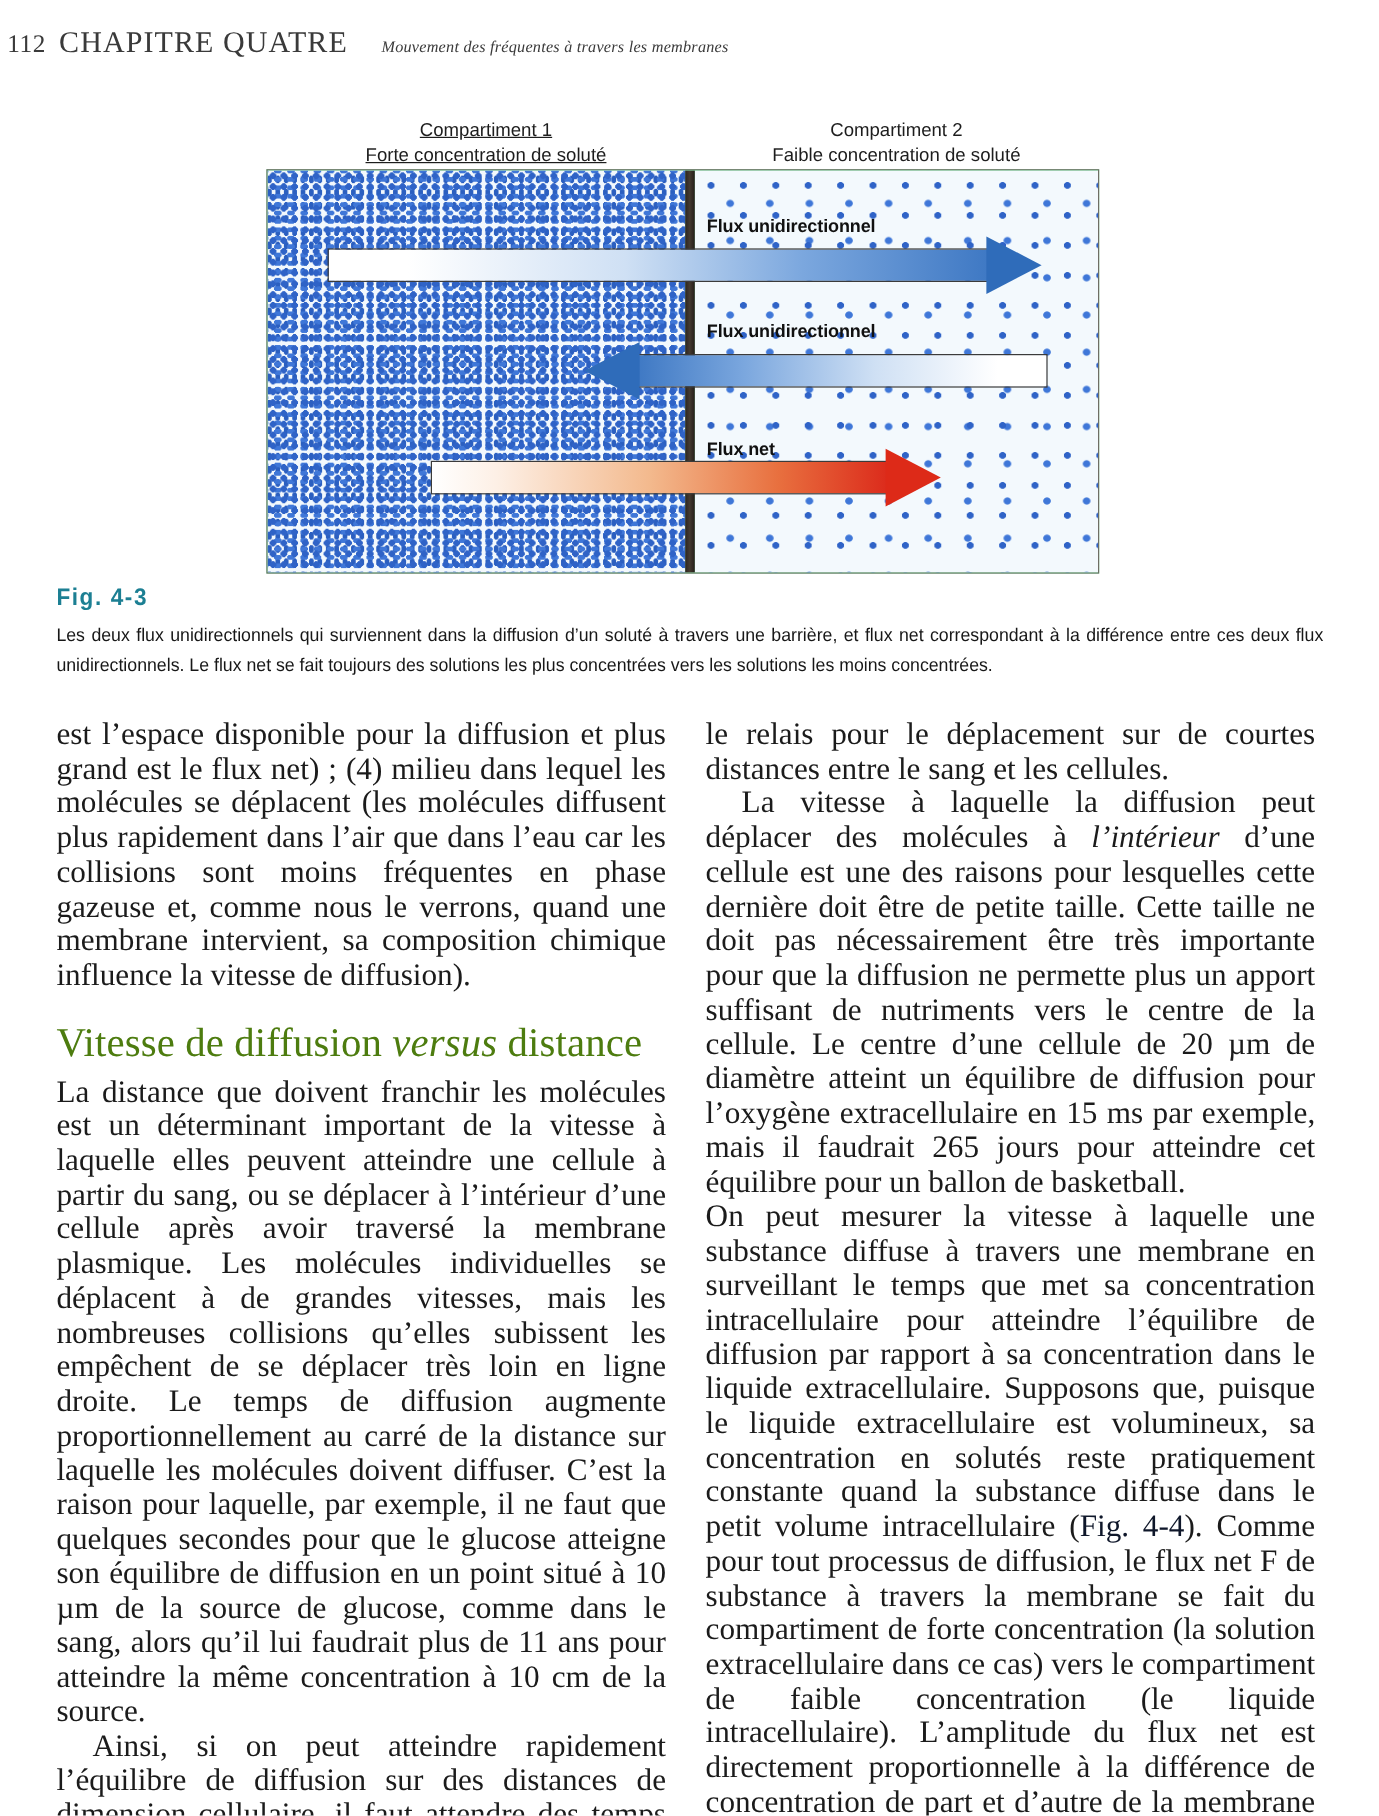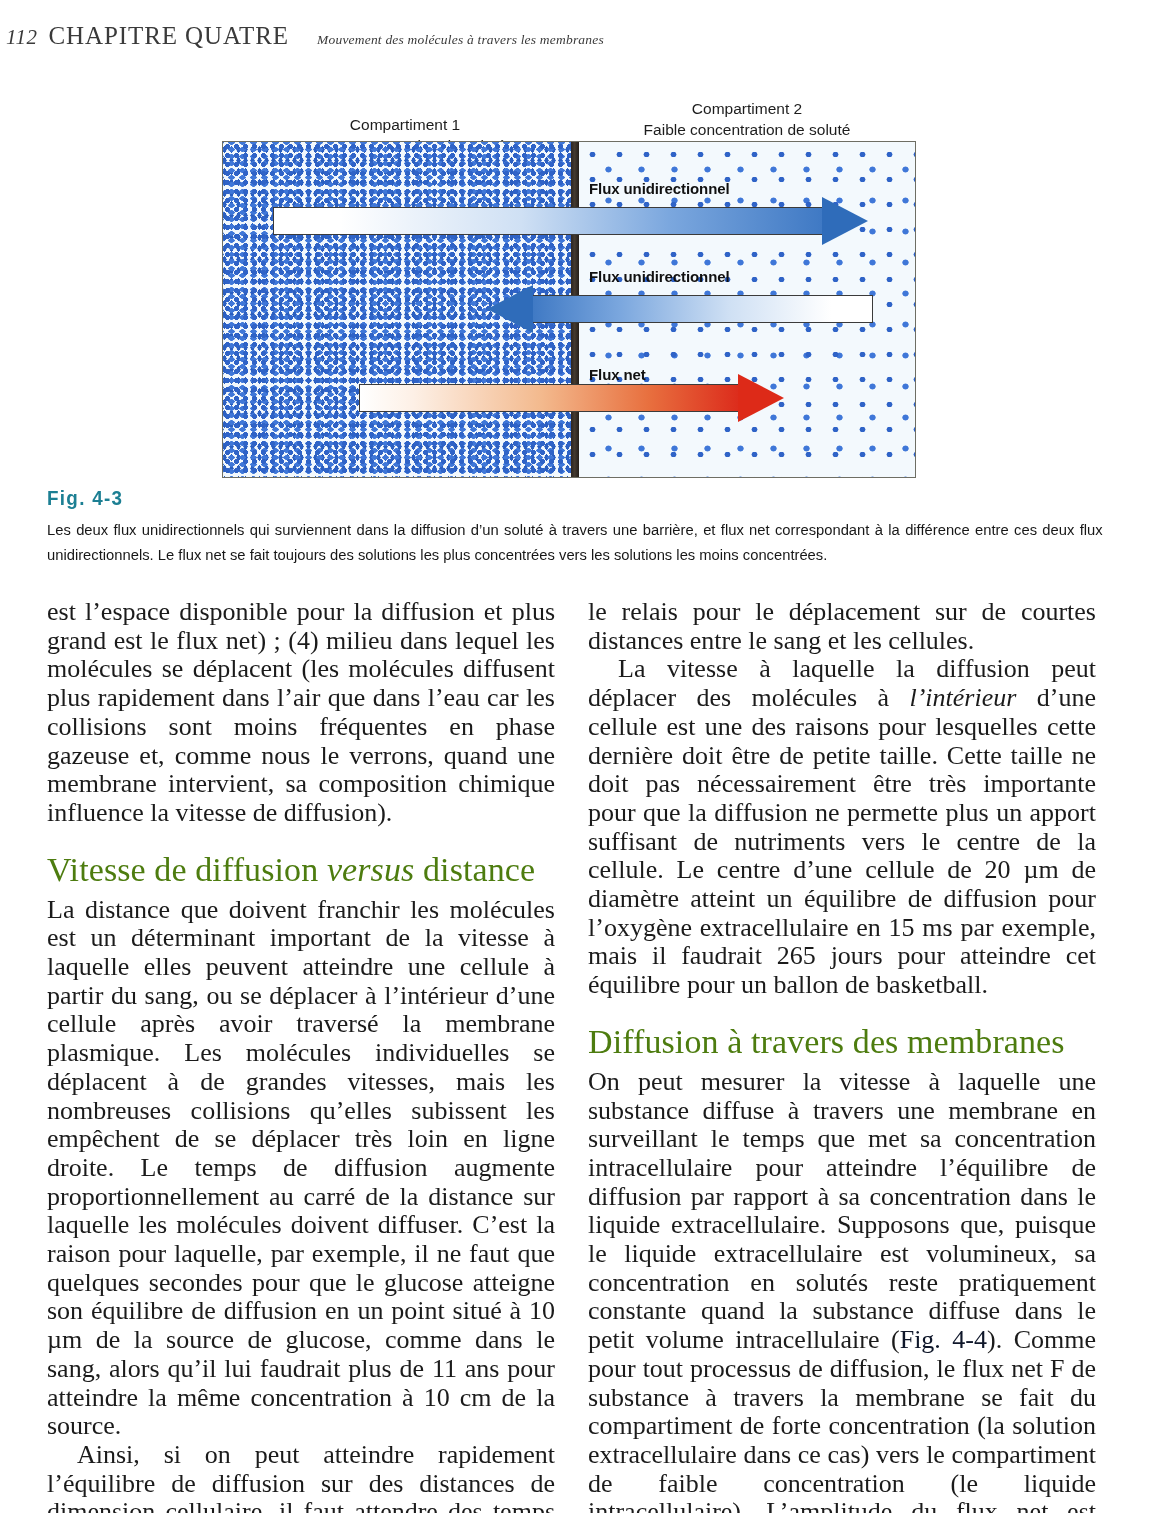--- a/index.html
+++ b/index.html
@@ -19,21 +19,20 @@
   .runhead {
     position: absolute;
     left: 6px; top: 22px;
     width: 1100px; height: 26px;
     white-space: nowrap;
     color: #3a3a3a;
   }
   .runhead .pageno {
     font-size: 21px;
     letter-spacing: .5px;
-    font-style: italic;
   }
   .runhead .chapter {
     font-size: 25px;
     letter-spacing: .9px;
     margin-left: 11px;
   }
   .runhead .subject {
     font-size: 13.5px;
     font-style: italic;
     margin-left: 28px;
@@ -50,21 +49,21 @@
     position: absolute; top: 0; width: 100%; height: 44px;
   }
   .fig-head .col {
     position: absolute;
     text-align: center;
     font-family: "Liberation Sans", sans-serif;
     font-size: 15.5px;
     color: #1d1d1d;
     line-height: 21px;
   }
-  .fig-head .c1 { left: 18px; width: 330px; top: 16px; }
+  .fig-head .c1 { left: 18px; width: 330px; top: 0; text-decoration: underline; }
   .fig-head .c2 { left: 355px; width: 340px; top: 0; }
 
   .panel {
     position: absolute;
     left: 0; top: 43px;
     width: 694px; height: 337px;
     border: 1.5px solid #6e6e64;
     box-sizing: border-box;
     background: #86efac;
     overflow: hidden;
@@ -223,21 +222,21 @@
     margin: 22px 0 20px 0;
     text-align: center;
     font-size: 21px;
     line-height: 30px;
   }
 </style>
 </head>
 <body>
 
 <div class="runhead">
-  <span class="pageno">112</span><span class="chapter">CHAPITRE QUATRE</span><span class="subject">Mouvement des molécules à travers les membranes</span>
+  <span class="pageno">112</span><span class="chapter">CHAPITRE QUATRE</span><span class="subject">Mouvement des fréquentes à travers les membranes</span>
 </div>
 
 <div id="figure">
 
   <div class="fig-head">
     <div class="col c1">
       <div>Compartiment 1</div>
       <div>Forte concentration de soluté</div>
     </div>
     <div class="col c2">
@@ -287,19 +286,18 @@
 
   <p class="body indent">Ainsi, si on peut atteindre rapidement l’équilibre de diffusion sur des distances de dimension cellulaire, il faut attendre des temps très prolongés pour des distances de quelques centimètres ou plus. Pour un organisme de la dimension d’un être humain, la diffusion de l’oxygène et des nutriments de la surface corporelle aux tissus localisés à quelques centimètres sous la surface serait excessivement lente pour permettre des apports nutritionnels suffisants. En conséquence, le système circulatoire assure le mécanisme permettant un déplacement rapide de substances sur de grandes distances (le débit sanguin utilisant une pompe mécanique, le cœur), la diffusion prenant</p>
 </div>
 
 <div class="col-r">
 
   <p class="body">le relais pour le déplacement sur de courtes distances entre le sang et les cellules.</p>
 
   <p class="body indent"><span>La vitesse à laquelle la diffusion peut déplacer des molécules à </span><span style="font-style:italic">l’intérieur</span><span> d’une cellule est une des raisons pour lesquelles cette dernière doit être de petite taille. Cette taille ne doit pas nécessairement être très importante pour que la diffusion ne permette plus un apport suffisant de nutriments vers le centre de la cellule. Le centre d’une cellule de 20 µm de diamètre atteint un équilibre de diffusion pour l’oxygène extracellulaire en 15 ms par exemple, mais il faudrait 265 jours pour atteindre cet équilibre pour un ballon de basketball.</span></p>
 
-  <h2 class="section">Diffusion à travers des membranes</h2>
 
   <p class="body"><span>On peut mesurer la vitesse à laquelle une substance diffuse à travers une membrane en surveillant le temps que met sa concentration intracellulaire pour atteindre l’équilibre de diffusion par rapport à sa concentration dans le liquide extracellulaire. Supposons que, puisque le liquide extracellulaire est volumineux, sa concentration en solutés reste pratiquement constante quand la substance diffuse dans le petit volume intracellulaire (</span><span class="teal">Fig. 4-4</span><span>). Comme pour tout processus de diffusion, le flux net F de substance à travers la membrane se fait du compartiment de forte concentration (la solution extracellulaire dans ce cas) vers le compartiment de faible concentration (le liquide intracellulaire). L’amplitude du flux net est directement proportionnelle à la différence de concentration de part et d’autre de la membrane (C</span><sub>o</sub><span> - C</span><sub>i</sub><span>), à la surface de la membrane A et à la </span><span class="bold">constante de perméabilité membranaire </span><span class="bold math-var">k</span><sub class="bold">p</sub><span class="bold"> :</span></p>
 
   <div class="formula"><span>F = </span><span class="math-var">k</span><sub>p</sub><span>A(C</span><sub>o</sub><span> – C</span><sub>i</sub><span>)</span></div>
 
 </div>
 
 </body></html>

